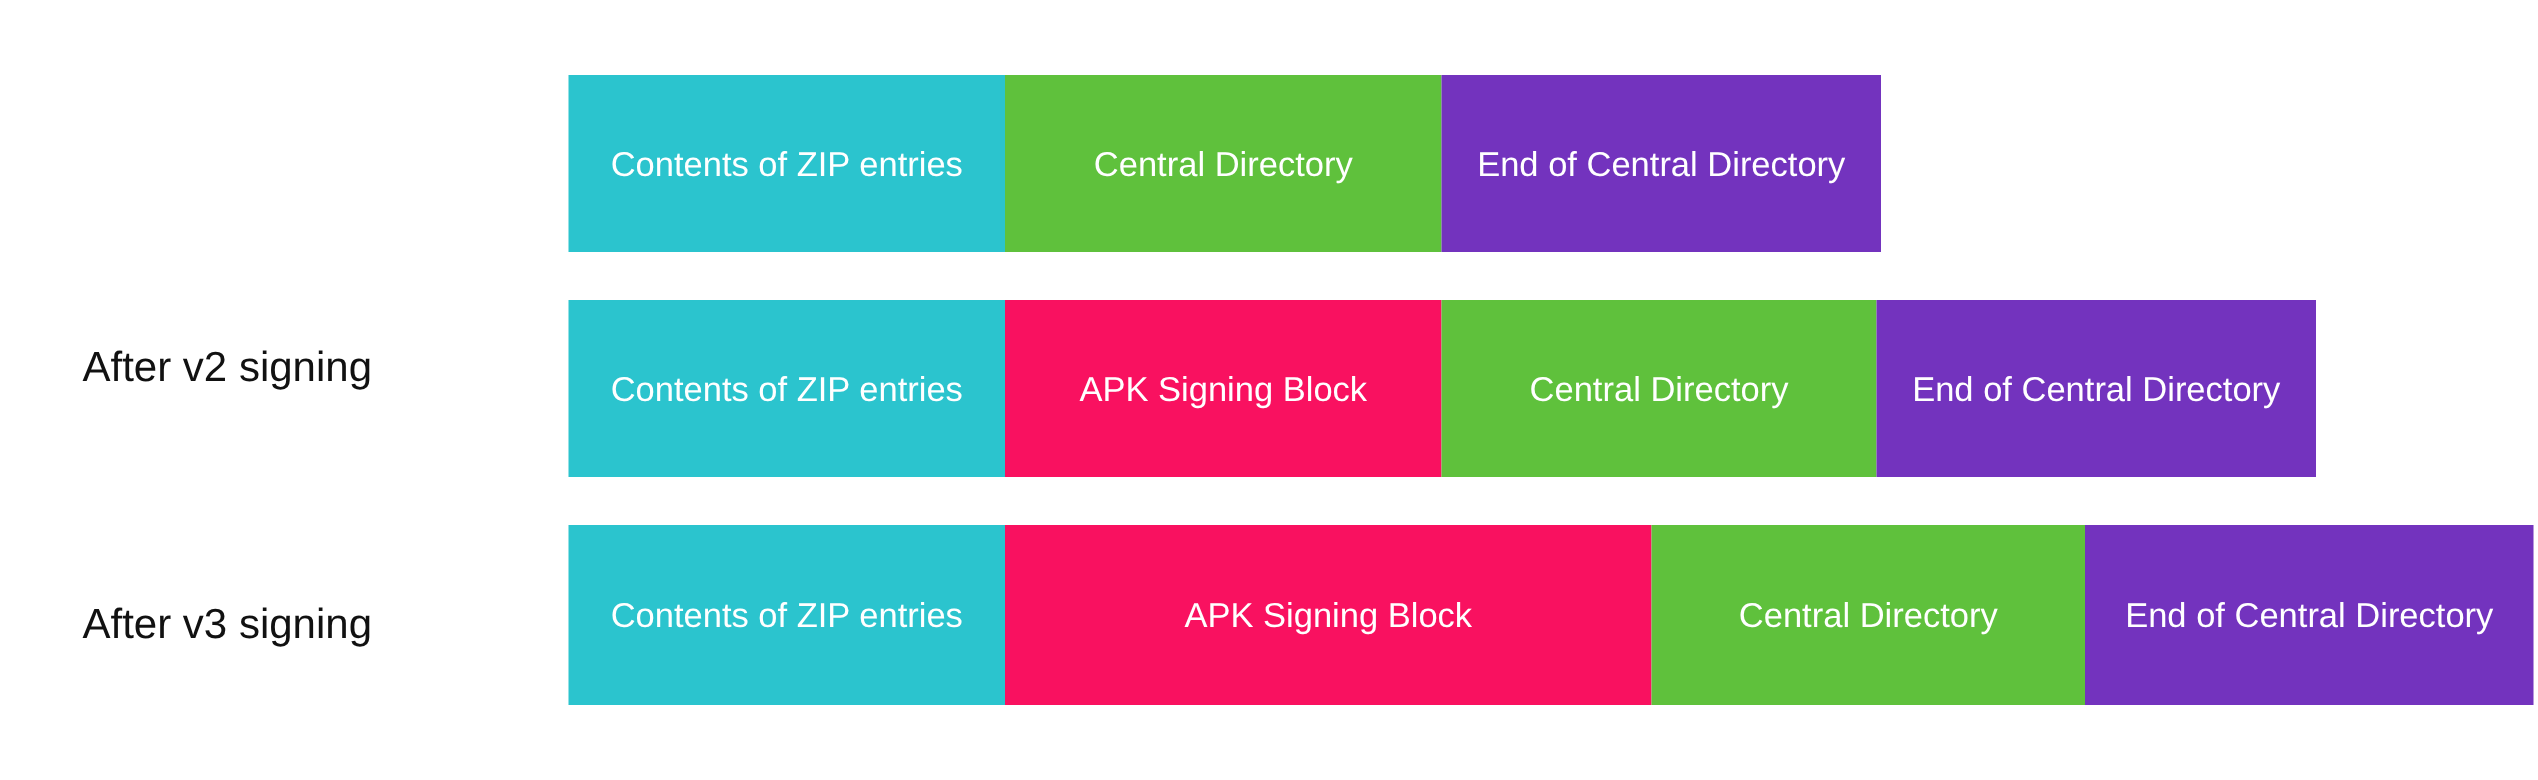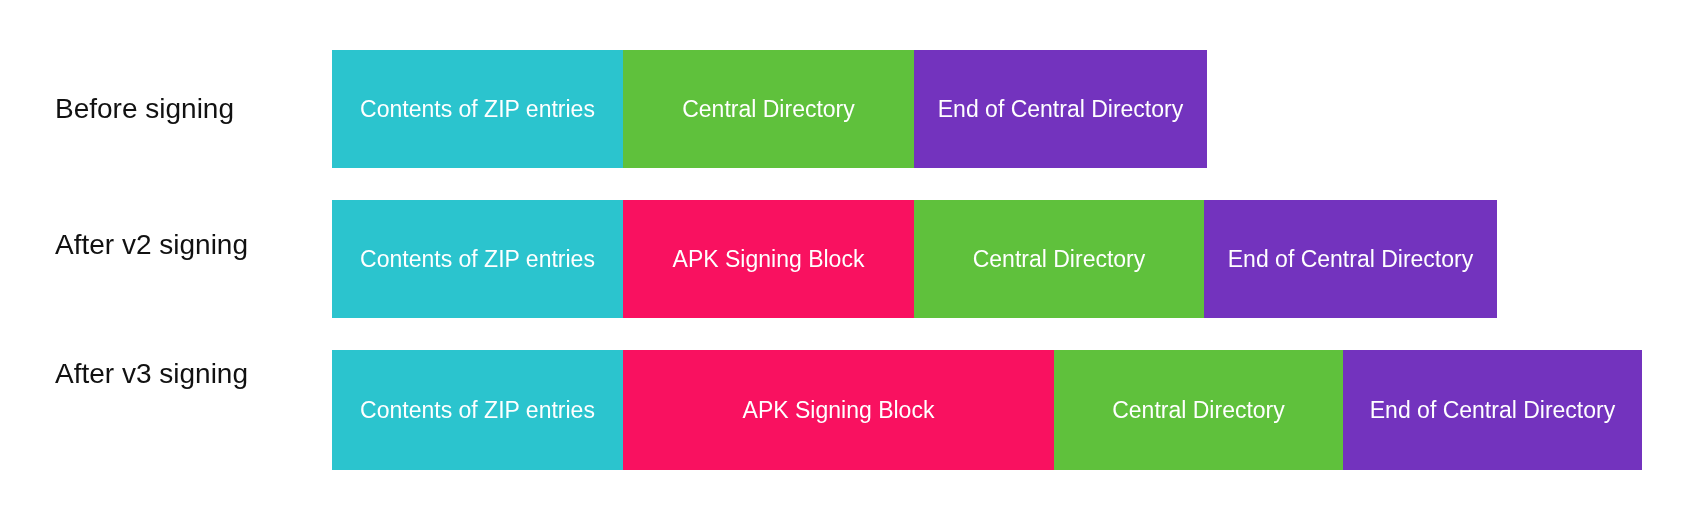--- a/index.html
+++ b/index.html
@@ -33,44 +33,44 @@
   }
   .segment {
     position: absolute;
     top: 0;
     height: 100%;
     display: flex;
     align-items: center;
     justify-content: center;
     box-sizing: border-box;
     overflow: hidden;
+    margin-left: 47px;
   }
   .segment-label {
     font-size: 23px;
     line-height: 1;
     color: #ffffff;
     white-space: nowrap;
     text-align: center;
     padding: 0 6px;
   }
   
   #row-1 { left: 332px; top: 50px; width: 875px;  height: 118px; }
   #row-2 { left: 332px; top: 200px; width: 1165px; height: 118px; }
   #row-3 { left: 332px; top: 350px; width: 1310px; height: 120px; }
 
   #label-1 { top: 95px; }
   #label-2 { top: 231px; }
-  #label-3 { top: 360px; }
+  #label-3 { top: 402px; }
 </style>
 </head>
 <body>
 
 <div id="diagram" style="background: rgb(255, 255, 255);">
 
-  <div class="row-label" id="label-1" style="color: rgb(17, 17, 17);">Before signing</div>
   <div class="bar-row" id="row-1">
     <div class="segment" style="left: 0px; width: 291px; background-color: rgb(43, 196, 206);">
       <span class="segment-label" style="color: rgb(255, 255, 255);">Contents of ZIP entries</span>
     </div>
     <div class="segment" style="left: 291px; width: 291px; background-color: rgb(95, 193, 60);">
       <span class="segment-label" style="color: rgb(255, 255, 255);">Central Directory</span>
     </div>
     <div class="segment" style="left: 582px; width: 293px; background-color: rgb(115, 51, 190);">
       <span class="segment-label" style="color: rgb(255, 255, 255);">End of Central Directory</span>
     </div>

